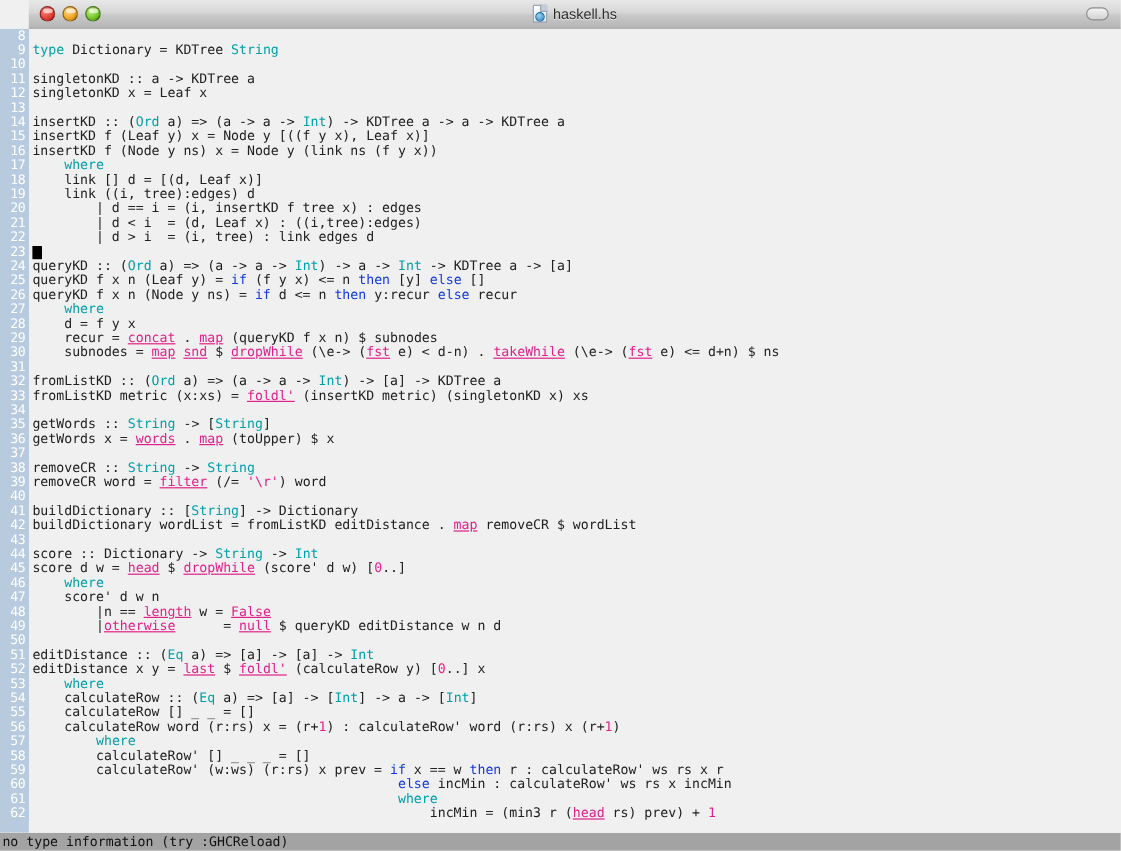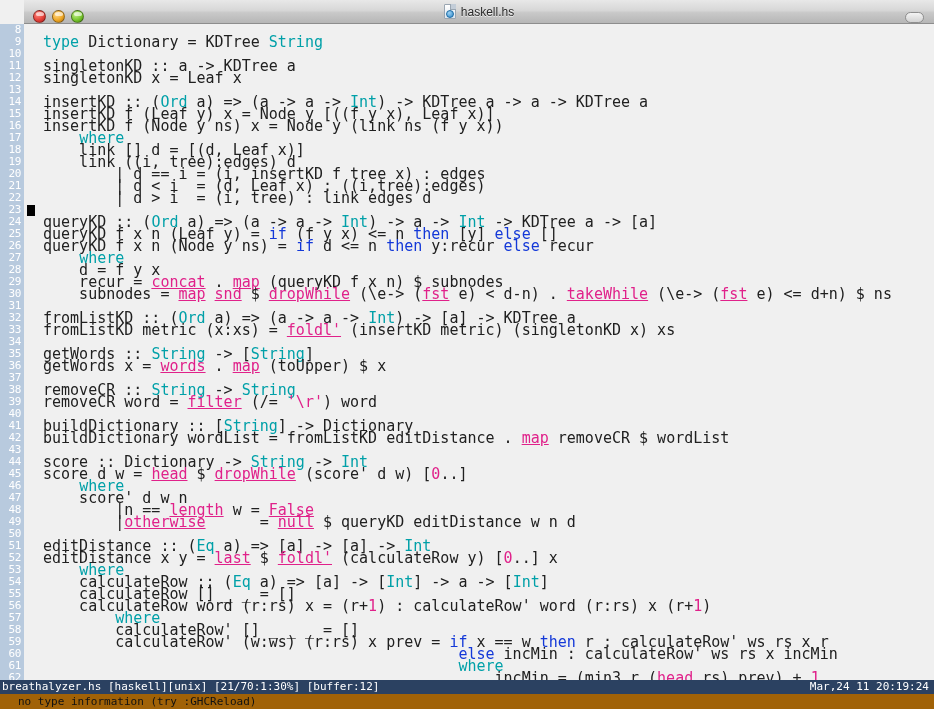--- a/index.html
+++ b/index.html
@@ -14,21 +14,21 @@
     position: relative;
     display: flex; flex-direction: column;
   }
 
   
   .titlebar {
     height: 24px;
     flex: 0 0 24px;
     background: linear-gradient(to bottom, #e8e8e8 0%, #d7d7d7 45%, #c9c9c9 55%, #b6b6b6 100%);
     border-bottom: 1px solid #8d8d8d;
-    display: flex; align-items: flex-end;
+    display: flex; align-items: center;
     position: relative;
     font-family: "Liberation Sans", sans-serif;
     margin-left: 24px;
   }
   .tl-buttons { display: flex; gap: 6px; padding-left: 9px; align-items: center; }
   .tl-btn {
     width: 13px; height: 13px; border-radius: 50%;
     border: 1px solid rgba(0,0,0,.38);
     position: relative;
   }
@@ -111,22 +111,22 @@
     padding-right: 3px;
     color: #ffffff;
     background: #b8cade;
     font-size: 11px;
     line-height: 12px;
     letter-spacing: -0.4px;
   }
   .ltxt {
     flex: 1 1 auto;
     color: #202020;
-    padding-left: 19px;
-    font-size: 15px;
+    padding-left: 3px;
+    font-size: 11px;
     line-height: 12px;
   }
   .k-kw   { color: #00a0a8; }   
   .k-ty   { color: #00a0a8; }   
   .k-fn   { color: #e0218a; text-decoration: underline; }   
   .k-ctl  { color: #1338d8; }   
   .k-num  { color: #e0218a; }   
   .k-str  { color: #e0218a; }   
 
   .cursor {
@@ -147,26 +147,26 @@
     display: flex; align-items: center;
     padding: 0 2px;
     white-space: pre;
   }
   .status-left  { flex: 0 0 auto; }
   .status-right { margin-left: auto; padding-right: 3px; }
 
   .msgbar {
     flex: 0 0 15px;
     height: 15px;
-    background: #a16207;
+    background: #a3a3a3;
     color: #111111;
     font-family: "DejaVu Sans Mono", monospace;
     font-size: 11px;
     line-height: 15px;
-    padding-left: 18px;
+    padding-left: 2px;
     white-space: pre;
   }
 </style>
 </head>
 <body>
 
 <div id="app">
 
   <div class="titlebar">
     <div class="tl-buttons">
@@ -182,20 +182,16 @@
       <div class="pill"></div>
     </div>
   </div>
 
   <div class="editor">
     <div class="gutter"></div>
     <div class="code-area" id="code-area"><div class="ln"><span class="lnum">8</span><span class="ltxt"></span></div><div class="ln"><span class="lnum">9</span><span class="ltxt"><span class="k-kw">type</span><span> Dictionary = KDTree </span><span class="k-ty">String</span></span></div><div class="ln"><span class="lnum">10</span><span class="ltxt"></span></div><div class="ln"><span class="lnum">11</span><span class="ltxt"><span>singletonKD :: a -&gt; KDTree a</span></span></div><div class="ln"><span class="lnum">12</span><span class="ltxt"><span>singletonKD x = Leaf x</span></span></div><div class="ln"><span class="lnum">13</span><span class="ltxt"></span></div><div class="ln"><span class="lnum">14</span><span class="ltxt"><span>insertKD :: (</span><span class="k-ty">Ord</span><span> a) =&gt; (a -&gt; a -&gt; </span><span class="k-ty">Int</span><span>) -&gt; KDTree a -&gt; a -&gt; KDTree a</span></span></div><div class="ln"><span class="lnum">15</span><span class="ltxt"><span>insertKD f (Leaf y) x = Node y [((f y x), Leaf x)]</span></span></div><div class="ln"><span class="lnum">16</span><span class="ltxt"><span>insertKD f (Node y ns) x = Node y (link ns (f y x))</span></span></div><div class="ln"><span class="lnum">17</span><span class="ltxt"><span>    </span><span class="k-kw">where</span></span></div><div class="ln"><span class="lnum">18</span><span class="ltxt"><span>    link [] d = [(d, Leaf x)]</span></span></div><div class="ln"><span class="lnum">19</span><span class="ltxt"><span>    link ((i, tree):edges) d</span></span></div><div class="ln"><span class="lnum">20</span><span class="ltxt"><span>        | d == i = (i, insertKD f tree x) : edges</span></span></div><div class="ln"><span class="lnum">21</span><span class="ltxt"><span>        | d &lt; i  = (d, Leaf x) : ((i,tree):edges)</span></span></div><div class="ln"><span class="lnum">22</span><span class="ltxt"><span>        | d &gt; i  = (i, tree) : link edges d</span></span></div><div class="ln"><span class="lnum">23</span><span class="ltxt"></span></div><div class="ln"><span class="lnum">24</span><span class="ltxt"><span>queryKD :: (</span><span class="k-ty">Ord</span><span> a) =&gt; (a -&gt; a -&gt; </span><span class="k-ty">Int</span><span>) -&gt; a -&gt; </span><span class="k-ty">Int</span><span> -&gt; KDTree a -&gt; [a]</span></span></div><div class="ln"><span class="lnum">25</span><span class="ltxt"><span>queryKD f x n (Leaf y) = </span><span class="k-ctl">if</span><span> (f y x) &lt;= n </span><span class="k-ctl">then</span><span> [y] </span><span class="k-ctl">else</span><span> []</span></span></div><div class="ln"><span class="lnum">26</span><span class="ltxt"><span>queryKD f x n (Node y ns) = </span><span class="k-ctl">if</span><span> d &lt;= n </span><span class="k-ctl">then</span><span> y:recur </span><span class="k-ctl">else</span><span> recur</span></span></div><div class="ln"><span class="lnum">27</span><span class="ltxt"><span>    </span><span class="k-kw">where</span></span></div><div class="ln"><span class="lnum">28</span><span class="ltxt"><span>    d = f y x</span></span></div><div class="ln"><span class="lnum">29</span><span class="ltxt"><span>    recur = </span><span class="k-fn">concat</span><span> . </span><span class="k-fn">map</span><span> (queryKD f x n) $ subnodes</span></span></div><div class="ln"><span class="lnum">30</span><span class="ltxt"><span>    subnodes = </span><span class="k-fn">map</span><span> </span><span class="k-fn">snd</span><span> $ </span><span class="k-fn">dropWhile</span><span> (\e-&gt; (</span><span class="k-fn">fst</span><span> e) &lt; d-n) . </span><span class="k-fn">takeWhile</span><span> (\e-&gt; (</span><span class="k-fn">fst</span><span> e) &lt;= d+n) $ ns</span></span></div><div class="ln"><span class="lnum">31</span><span class="ltxt"></span></div><div class="ln"><span class="lnum">32</span><span class="ltxt"><span>fromListKD :: (</span><span class="k-ty">Ord</span><span> a) =&gt; (a -&gt; a -&gt; </span><span class="k-ty">Int</span><span>) -&gt; [a] -&gt; KDTree a</span></span></div><div class="ln"><span class="lnum">33</span><span class="ltxt"><span>fromListKD metric (x:xs) = </span><span class="k-fn">foldl'</span><span> (insertKD metric) (singletonKD x) xs</span></span></div><div class="ln"><span class="lnum">34</span><span class="ltxt"></span></div><div class="ln"><span class="lnum">35</span><span class="ltxt"><span>getWords :: </span><span class="k-ty">String</span><span> -&gt; [</span><span class="k-ty">String</span><span>]</span></span></div><div class="ln"><span class="lnum">36</span><span class="ltxt"><span>getWords x = </span><span class="k-fn">words</span><span> . </span><span class="k-fn">map</span><span> (toUpper) $ x</span></span></div><div class="ln"><span class="lnum">37</span><span class="ltxt"></span></div><div class="ln"><span class="lnum">38</span><span class="ltxt"><span>removeCR :: </span><span class="k-ty">String</span><span> -&gt; </span><span class="k-ty">String</span></span></div><div class="ln"><span class="lnum">39</span><span class="ltxt"><span>removeCR word = </span><span class="k-fn">filter</span><span> (/= </span><span class="k-str">'\r'</span><span>) word</span></span></div><div class="ln"><span class="lnum">40</span><span class="ltxt"></span></div><div class="ln"><span class="lnum">41</span><span class="ltxt"><span>buildDictionary :: [</span><span class="k-ty">String</span><span>] -&gt; Dictionary</span></span></div><div class="ln"><span class="lnum">42</span><span class="ltxt"><span>buildDictionary wordList = fromListKD editDistance . </span><span class="k-fn">map</span><span> removeCR $ wordList</span></span></div><div class="ln"><span class="lnum">43</span><span class="ltxt"></span></div><div class="ln"><span class="lnum">44</span><span class="ltxt"><span>score :: Dictionary -&gt; </span><span class="k-ty">String</span><span> -&gt; </span><span class="k-ty">Int</span></span></div><div class="ln"><span class="lnum">45</span><span class="ltxt"><span>score d w = </span><span class="k-fn">head</span><span> $ </span><span class="k-fn">dropWhile</span><span> (score' d w) [</span><span class="k-num">0</span><span>..]</span></span></div><div class="ln"><span class="lnum">46</span><span class="ltxt"><span>    </span><span class="k-kw">where</span></span></div><div class="ln"><span class="lnum">47</span><span class="ltxt"><span>    score' d w n</span></span></div><div class="ln"><span class="lnum">48</span><span class="ltxt"><span>        |n == </span><span class="k-fn">length</span><span> w = </span><span class="k-fn">False</span></span></div><div class="ln"><span class="lnum">49</span><span class="ltxt"><span>        |</span><span class="k-fn">otherwise</span><span>      = </span><span class="k-fn">null</span><span> $ queryKD editDistance w n d</span></span></div><div class="ln"><span class="lnum">50</span><span class="ltxt"></span></div><div class="ln"><span class="lnum">51</span><span class="ltxt"><span>editDistance :: (</span><span class="k-ty">Eq</span><span> a) =&gt; [a] -&gt; [a] -&gt; </span><span class="k-ty">Int</span></span></div><div class="ln"><span class="lnum">52</span><span class="ltxt"><span>editDistance x y = </span><span class="k-fn">last</span><span> $ </span><span class="k-fn">foldl'</span><span> (calculateRow y) [</span><span class="k-num">0</span><span>..] x</span></span></div><div class="ln"><span class="lnum">53</span><span class="ltxt"><span>    </span><span class="k-kw">where</span></span></div><div class="ln"><span class="lnum">54</span><span class="ltxt"><span>    calculateRow :: (</span><span class="k-ty">Eq</span><span> a) =&gt; [a] -&gt; [</span><span class="k-ty">Int</span><span>] -&gt; a -&gt; [</span><span class="k-ty">Int</span><span>]</span></span></div><div class="ln"><span class="lnum">55</span><span class="ltxt"><span>    calculateRow [] _ _ = []</span></span></div><div class="ln"><span class="lnum">56</span><span class="ltxt"><span>    calculateRow word (r:rs) x = (r+</span><span class="k-num">1</span><span>) : calculateRow' word (r:rs) x (r+</span><span class="k-num">1</span><span>)</span></span></div><div class="ln"><span class="lnum">57</span><span class="ltxt"><span>        </span><span class="k-kw">where</span></span></div><div class="ln"><span class="lnum">58</span><span class="ltxt"><span>        calculateRow' [] _ _ _ = []</span></span></div><div class="ln"><span class="lnum">59</span><span class="ltxt"><span>        calculateRow' (w:ws) (r:rs) x prev = </span><span class="k-ctl">if</span><span> x == w </span><span class="k-ctl">then</span><span> r : calculateRow' ws rs x r</span></span></div><div class="ln"><span class="lnum">60</span><span class="ltxt"><span>                                              </span><span class="k-ctl">else</span><span> incMin : calculateRow' ws rs x incMin</span></span></div><div class="ln"><span class="lnum">61</span><span class="ltxt"><span>                                              </span><span class="k-kw">where</span></span></div><div class="ln"><span class="lnum">62</span><span class="ltxt"><span>                                                  incMin = (min3 r (</span><span class="k-fn">head</span><span> rs) prev) + </span><span class="k-num">1</span></span></div></div>
     <div class="cursor" id="cursor" style="top: 181px; left: 27px;"></div>
   </div>
 
-  <div class="statusbar">
-    <span class="status-left">breathalyzer.hs [haskell][unix] [21/70:1:30%] [buffer:12]</span>
-    <span class="status-right">Mar,24 11 20:19:24</span>
-  </div>
 
   <div class="msgbar">no type information (try :GHCReload)</div>
 
 </div>
 
 </body></html>

